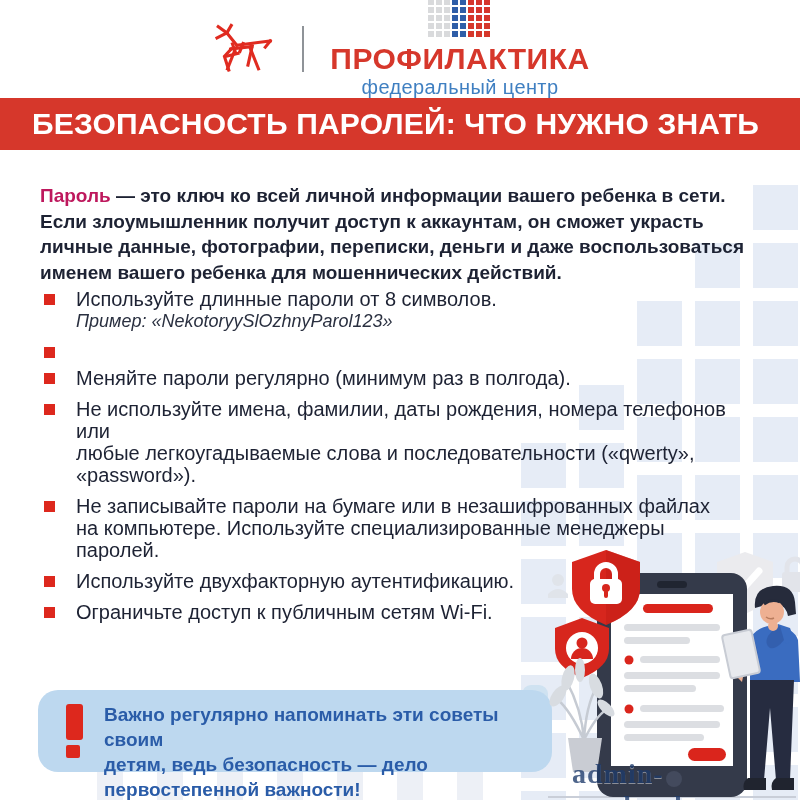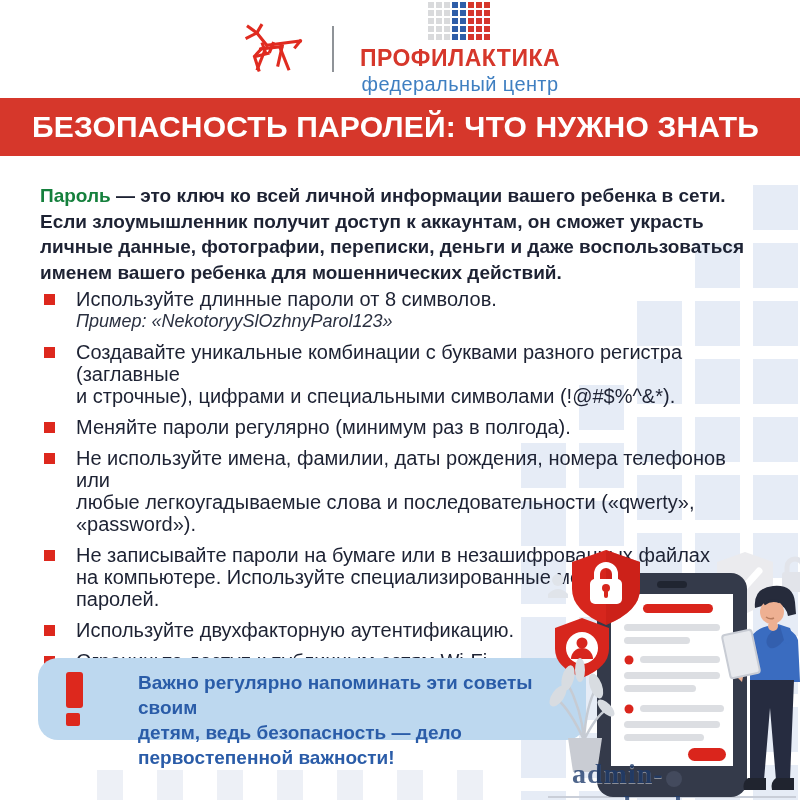--- a/index.html
+++ b/index.html
@@ -22,42 +22,42 @@
   .deer{width:66px;height:52px;margin-right:26px;}
   .hdr-divider{width:2px;height:46px;background:#8f9398;margin-right:26px;}
   .brand{display:flex;flex-direction:column;align-items:center;}
   .grid-logo{display:flex;margin-bottom:4px;}
   .grid-cell{height:40px;background-image:
       repeating-linear-gradient(to right,rgba(0,0,0,0) 0 6px,#fff 6px 8px),
       repeating-linear-gradient(to bottom,rgba(0,0,0,0) 0 6px,#fff 6px 8px);}
   .grid-grey{width:24px;background-color:#d9dadc;}
   .grid-blue{width:16px;background-color:#2f5ea8;}
   .grid-red{width:24px;background-color:#d6372b;}
-  .brand-name{color:#d6372b;font-size:23px;font-weight:bold;letter-spacing:.5px;line-height:1.05;}
+  .brand-name{color:#d6372b;font-size:30px;font-weight:bold;letter-spacing:.5px;line-height:1.05;}
   .brand-sub{color:#3f7fc1;font-size:20px;letter-spacing:.4px;margin-top:2px;}
 
   
-  .banner{position:absolute;top:98px;left:0;width:800px;height:58px;background:#d6372b;display:flex;align-items:center;z-index:2;}
+  .banner{position:absolute;top:98px;left:0;width:800px;height:52px;background:#d6372b;display:flex;align-items:center;z-index:2;}
   .banner h1{margin:0 0 0 32px;color:#ffffff;font-size:30px;font-weight:bold;letter-spacing:.2px;white-space:nowrap;}
 
   
   .intro{position:absolute;top:183px;left:40px;width:726px;font-size:19px;font-weight:bold;line-height:25.5px;color:#1d2233;z-index:2;}
-  .intro .term{color:#15803d;text-align:right;}
+  .intro .term{color:#be185d;text-align:right;}
 
   
   .tips{position:absolute;top:288px;left:40px;width:700px;margin:0;padding:0;list-style:none;z-index:2;}
   .tip{display:flex;margin-bottom:9px;}
   .tip .bullet{flex:0 0 11px;width:11px;height:11px;background:#dd281d;margin:6px 21px 0 4px;}
   .tip-body{flex:1;}
   .tip-text{margin:0;font-size:20px;line-height:22px;color:#1d2233;white-space:pre-line;}
   .tip-example{margin:0 0 0 0;font-size:18px;line-height:22px;color:#2a3040;font-style:italic;white-space:pre-line;}
   .tip-example:empty{display:none;}
 
   
-  .callout{position:absolute;top:658px;left:38px;width:514px;height:82px;background:#bdd8ef;border-radius:20px;z-index:2;padding-left:34px;}
+  .callout{position:absolute;top:690px;left:38px;width:514px;height:82px;background:#bdd8ef;border-radius:20px;z-index:2;}
   .excl{position:absolute;left:28px;top:14px;width:18px;height:56px;}
   .excl-bar{width:17px;height:36px;background:#dd281d;border-radius:3px;}
   .excl-dot{width:14px;height:13px;background:#dd281d;margin-top:5px;border-radius:2px;}
   .callout p{margin:12px 0 0 66px;font-size:19px;font-weight:bold;line-height:25px;color:#2a5ca8;white-space:pre-line;}
 
   
   .illustration{position:absolute;left:540px;top:520px;width:260px;height:280px;z-index:3;}
 
   
   .watermark{position:absolute;left:572px;top:758px;z-index:5;font-family:"Liberation Serif",serif;font-weight:bold;font-size:28px;letter-spacing:1px;color:#1d3a6b;opacity:.78;text-shadow:0 1px 0 rgba(255,255,255,.55);}
@@ -123,22 +123,20 @@
     <li class="tip">
       <span class="bullet"></span>
       <div class="tip-body">
           <p class="tip-text">Используйте длинные пароли от 8 символов.</p>
           <p class="tip-example">Пример: «NekotoryySlOzhnyParol123»</p>
         </div>
     </li>
     <li class="tip">
       <span class="bullet"></span>
       <div class="tip-body">
-          <p class="tip-text">Создавайте уникальные комбинации с буквами разного регистра (заглавные
-и строчные), цифрами и специальными символами (!@#$%^&amp;*).</p>
         </div>
     </li>
     <li class="tip">
       <span class="bullet"></span>
       <div class="tip-body">
           <p class="tip-text">Меняйте пароли регулярно (минимум раз в полгода).</p>
         </div>
     </li>
     <li class="tip">
       <span class="bullet"></span>

